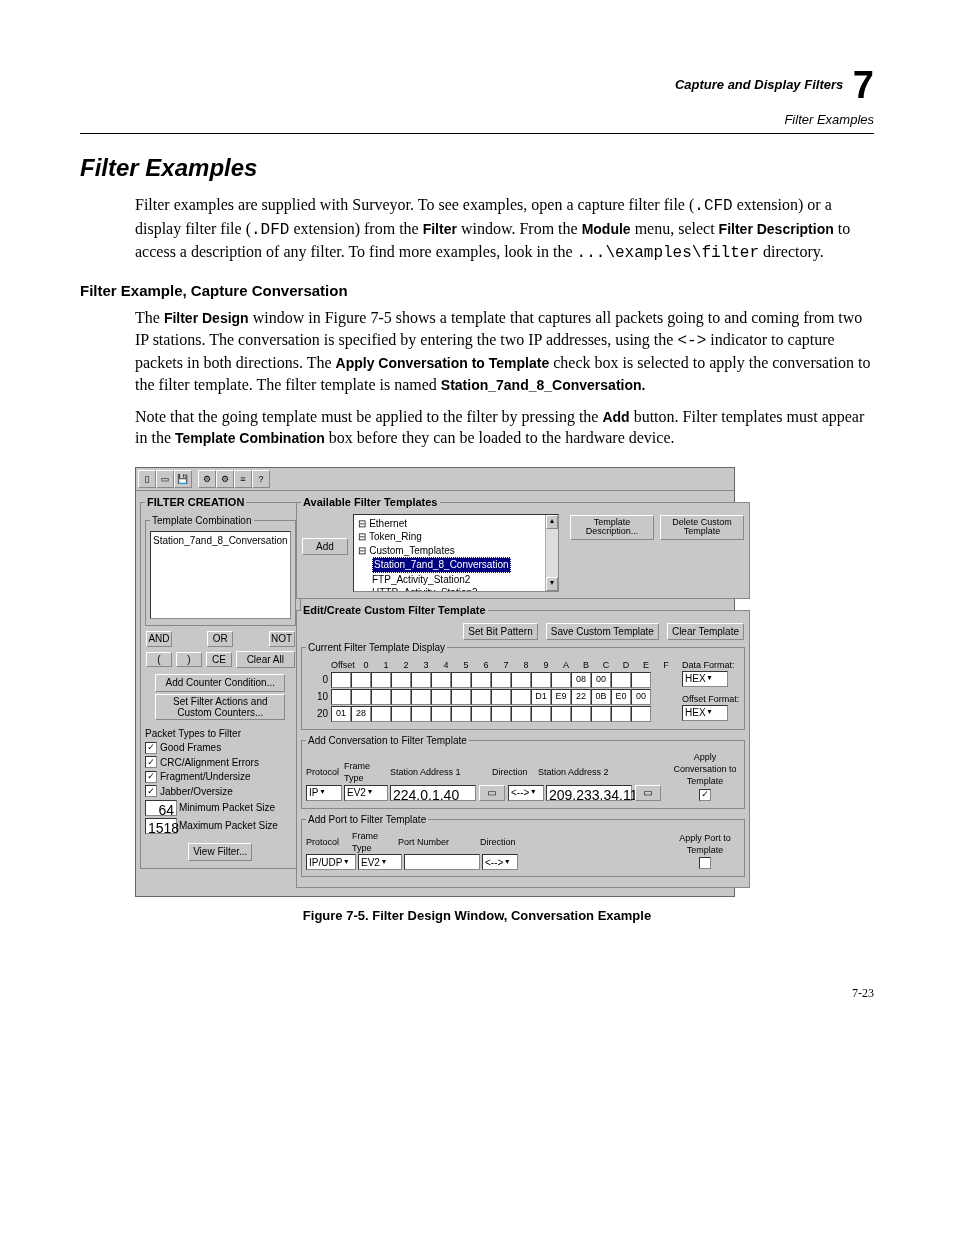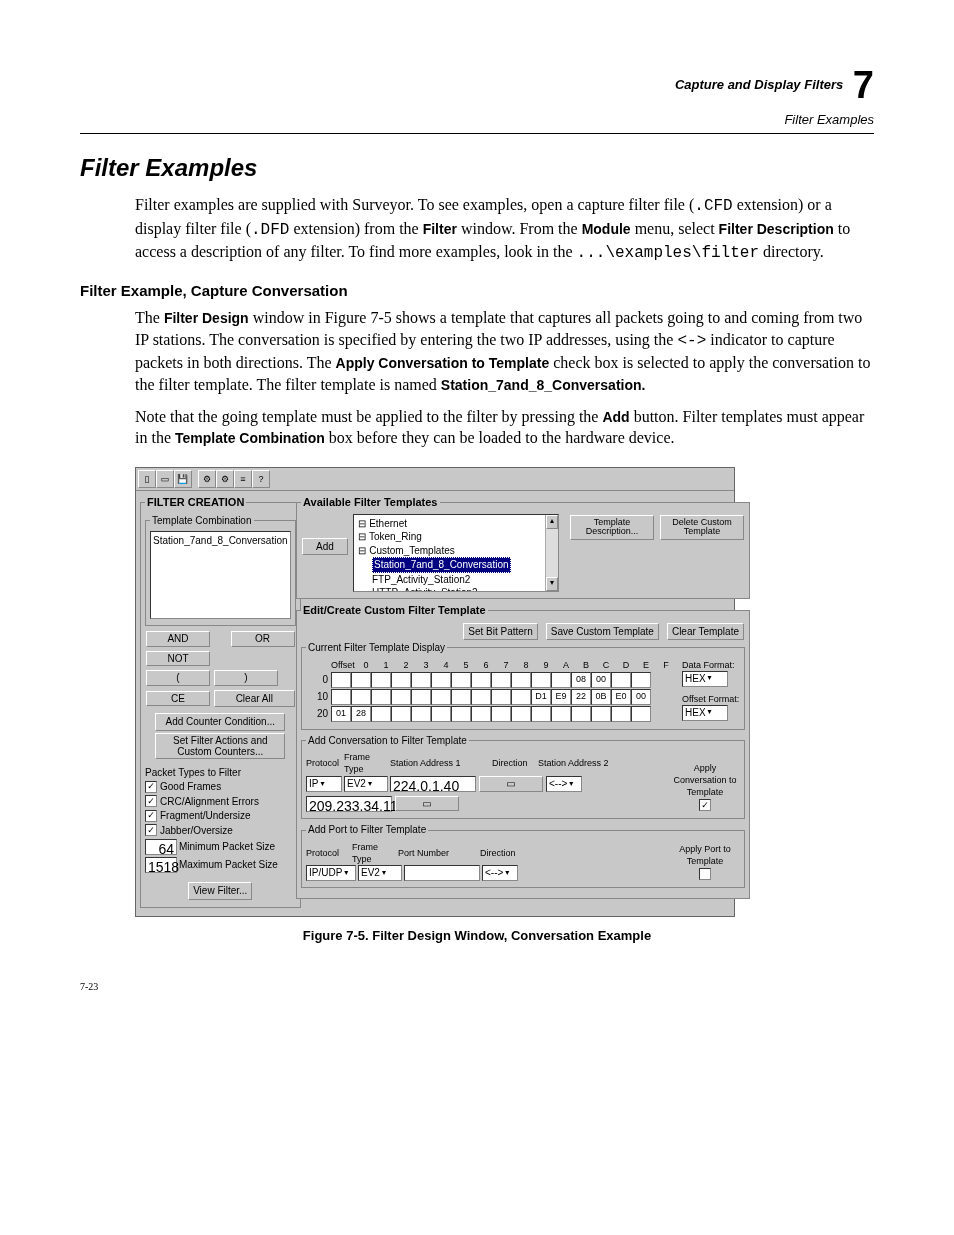--- a/index.html
+++ b/index.html
@@ -45,22 +45,23 @@
     margin: 16px 0 6px 0;
   }
   .fig-caption {
     text-align: center;
     font-family: Arial, sans-serif;
     font-size: 13px;
     font-weight: bold;
     margin-top: 10px;
   }
   .page-num {
-    font-size: 10px;
-    margin-top: 36px;
+    text-align: right;
+    font-size: 12px;
+    margin-top: 60px;
   }
 
   
   .fig {
     margin: 18px 0 0 55px;
     border: 1px solid #666;
     background: #c8c8c8;
     width: 598px;
     font-family: "MS Sans Serif", Arial, sans-serif;
     font-size: 10px;
@@ -111,21 +112,21 @@
     background: #c8c8c8;
     border: 1px solid #888;
     border-top-color:#fff; border-left-color:#fff;
     font-size: 10px;
     padding: 1px 4px;
     margin: 1px;
     display: inline-block;
     text-align: center;
     min-width: 32px;
   }
-  .wbtn.sm { min-width: 22px; padding: 0 20px; }
+  .wbtn.sm { min-width: 22px; padding: 0 1px; }
   .row { display: flex; gap: 2px; align-items: center; flex-wrap: wrap; }
   .chk { display: flex; align-items: center; gap: 3px; margin: 1px 0; font-size: 10px; }
   .chk .box { width: 10px; height: 10px; border: 1px inset #888; background: #fff; display:flex;align-items:center;justify-content:center;font-size:9px;line-height:1; }
   .input {
     background: #fff; border: 1px inset #888; height: 14px;
     font-size: 14px; padding: 0 2px; display: inline-block;
   }
   .select { background:#fff;border:1px inset #888;height:14px;font-size:10px;padding:0 2px;display:inline-flex;align-items:center; }
   .select::after { content:"▾"; margin-left:2px; font-size:8px; }
 

